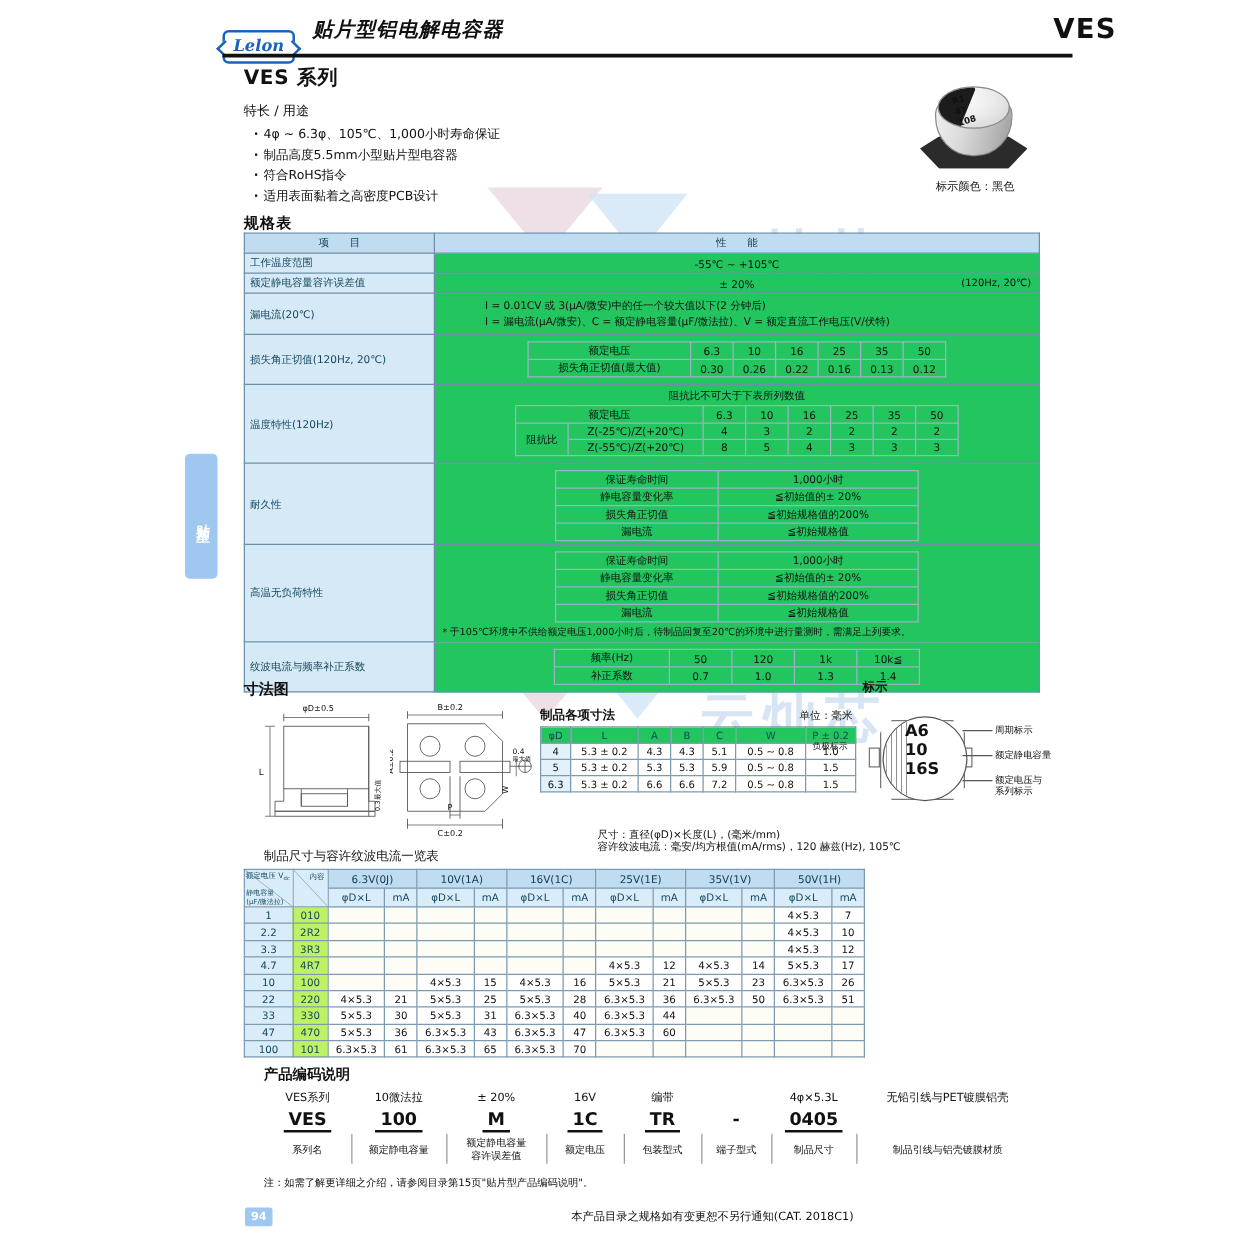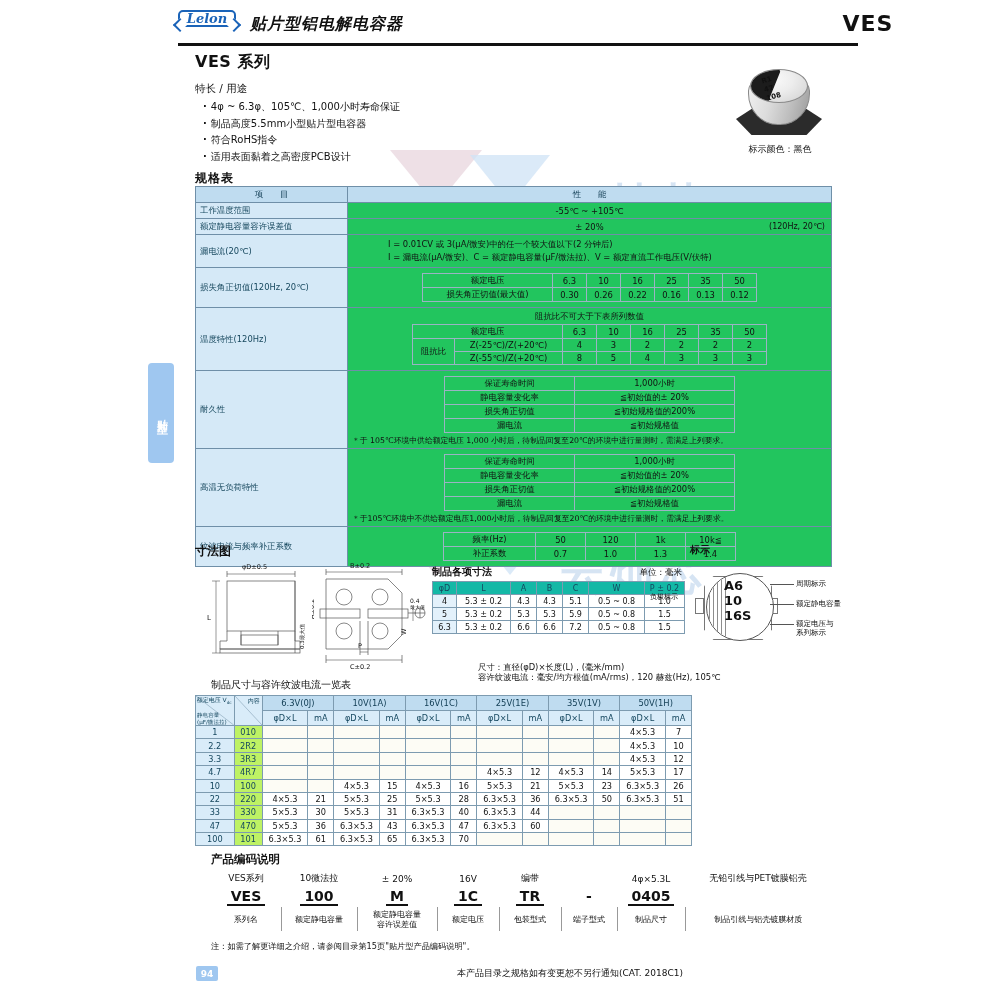--- a/index.html
+++ b/index.html
@@ -30,25 +30,26 @@
     border-left: 40px solid transparent; border-right: 40px solid transparent;
     border-top: 50px solid #cfe3f5; opacity: .75;
   }
 
   
   .hdr { position: absolute; left: 178px; top: 8px; width: 700px; height: 40px; }
   .logo {
     position: absolute; left: 0; top: 2px; width: 60px; height: 28px;
   }
   .logo-hex {
-    width: 58px; height: 17px; border: 2px solid #1a63b8; border-radius: 5px;
+    width: 58px; height: 27px; border: 2px solid #1a63b8; border-radius: 5px;
     background: #fff; display: flex; align-items: center; justify-content: center;
     font-family: "DejaVu Serif", "Liberation Serif", serif;
     font-style: italic; font-weight: bold; font-size: 13px; color: #1a63b8;
     position: relative;
+    margin-top: 14px;
   }
   .logo-hex::before, .logo-hex::after {
     content: ""; position: absolute; width: 8px; height: 8px;
     border: 2px solid #1a63b8; background: #fff;
   }
   .logo-hex::before { left: -5px; top: 8px; transform: rotate(45deg); border-right: none; border-top: none; }
   .logo-hex::after { right: -5px; top: 8px; transform: rotate(45deg); border-left: none; border-bottom: none; }
   .hdr-title {
     position: absolute; left: 72px; top: 6px;
     font-size: 16px; font-weight: bold; font-style: italic; color: #111;
@@ -123,21 +124,21 @@
   .inner { border-collapse: collapse; font-size: 8.4px; }
   .inner td { border: 1px solid #9bb3c4; padding: 1px 3px; text-align: center; }
   .note { font-size: 7.8px; padding-top: 2px; display: block; }
 
   
   .dim-wrap { position: absolute; left: 195px; top: 543px; width: 640px; }
   .dim-title { font-size: 12px; font-weight: bold; margin-bottom: 3px; }
   .draw { position: absolute; }
   .dimtbl { font-size: 8px; }
   .dimtbl td, .dimtbl th { border: 1px solid #7d9bb0; padding: 1.5px 4px; text-align: center; font-weight: normal; }
-  .dimtbl th { background: #14b8a6; color: #14465e; }
+  .dimtbl th { background: #22c55e; color: #14465e; }
   .dimtbl td.c0 { background: #e3f1fb; }
 
   
   .mark-wrap { position: absolute; left: 690px; top: 543px; width: 150px; }
   .mark-can {
     position: absolute; left: 14px; top: 22px; width: 76px; height: 76px;
   }
   .mark-sq {
     position: absolute; left: 4px; top: 6px; width: 68px; height: 64px;
     border: 1px solid #777; background: #fff;
@@ -362,21 +363,20 @@
           <tr>
             <td>损失角正切值</td>
             <td>≦初始规格值的200%</td>
           </tr>
           <tr>
             <td>漏电流</td>
             <td>≦初始规格值</td>
           </tr>
         </tbody>
             </table>
-        <span class="note">＊于 105℃环境中供给额定电压 1,000 小时后，待制品回复至20℃的环境中进行量测时，需满足上列要求。</span>
       </td>
     </tr>
     <tr>
       <td class="lbl">高温无负荷特性</td>
       <td class="val">
         <table class="inner" style="margin:3px auto 0;">
           <tbody>
                 <tr>
             <td style="width:130px;">保证寿命时间</td>
             <td style="width:160px;">1,000小时</td>

